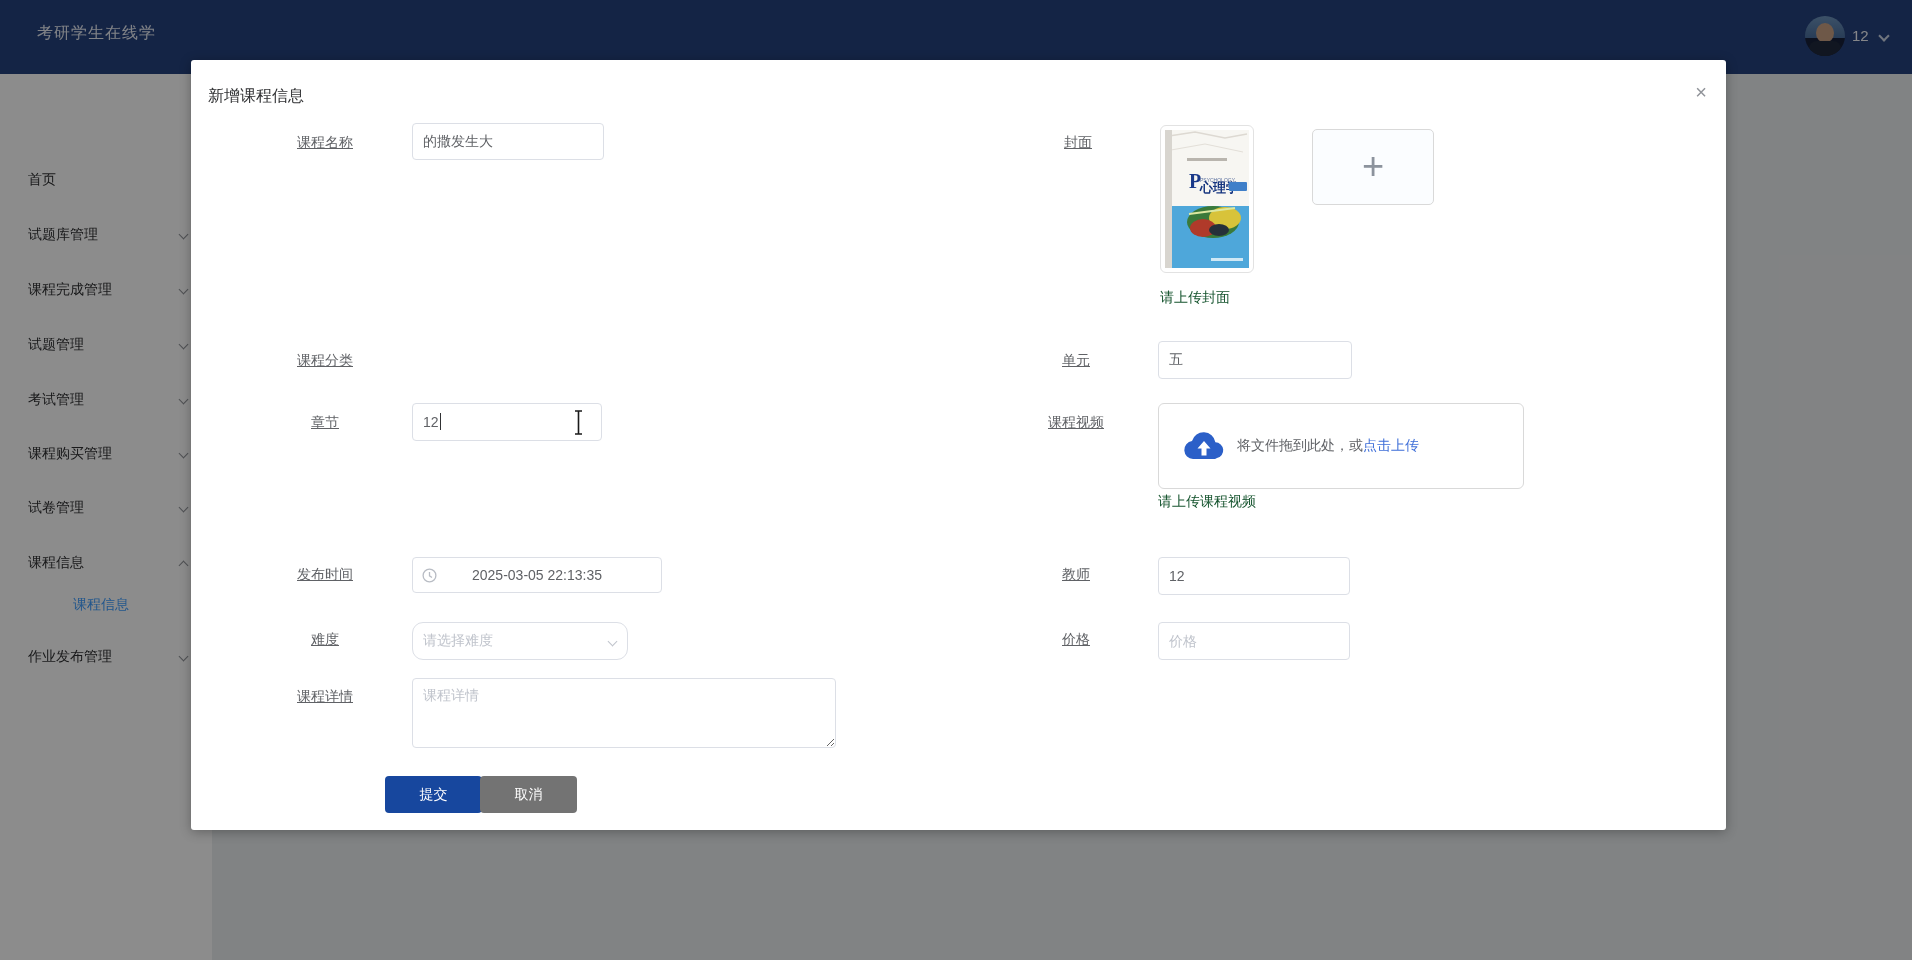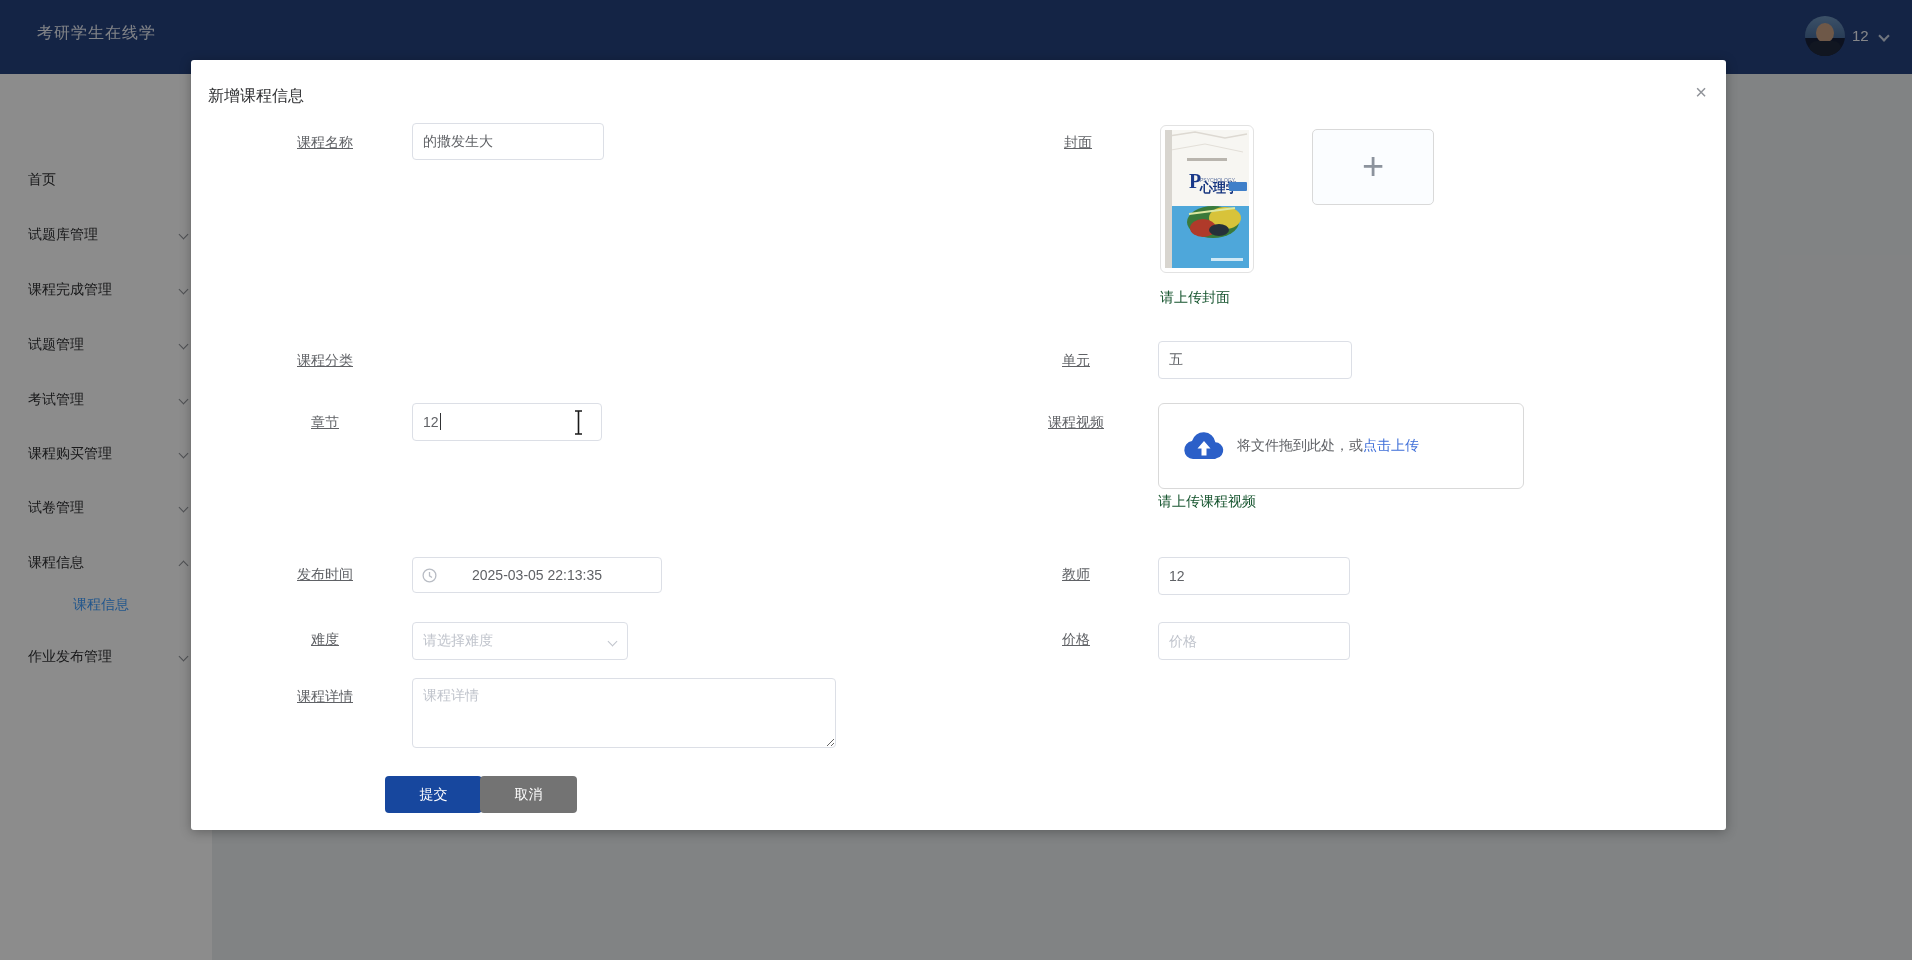--- a/index.html
+++ b/index.html
@@ -209,21 +209,21 @@
         <circle cx="7.5" cy="7.5" r="6.4" fill="none" stroke="#b8bcc4" stroke-width="1.3"></circle>
         <path d="M7.5 4 V7.8 L10 9.5" fill="none" stroke="#b8bcc4" stroke-width="1.3"></path>
       </svg>
       <span>2025-03-05 22:13:35</span>
     </div>
 
     <div class="flabel" style="left:820px; top:506px;">教师</div>
     <input class="inp" style="left: 967px; top: 497px; width: 192px; height: 38px;" value="12">
 
     <div class="flabel" style="left:69px; top:571px;">难度</div>
-    <div class="selbox" style="left:221px; top:562px; width:216px; height:38px;">
+    <div class="selbox" style="left:221px; top:562px; width:216px; height:38px;border-radius:11px;">
       <span class="ph">请选择难度</span>
       <span class="sel-chev"></span>
     </div>
 
     <div class="flabel" style="left:820px; top:571px;">价格</div>
     <input class="inp" style="left: 967px; top: 562px; width: 192px; height: 38px;" placeholder="价格">
 
     <div class="flabel" style="left:69px; top:628px;">课程详情</div>
     <textarea class="det" placeholder="课程详情" style=""></textarea>
 

